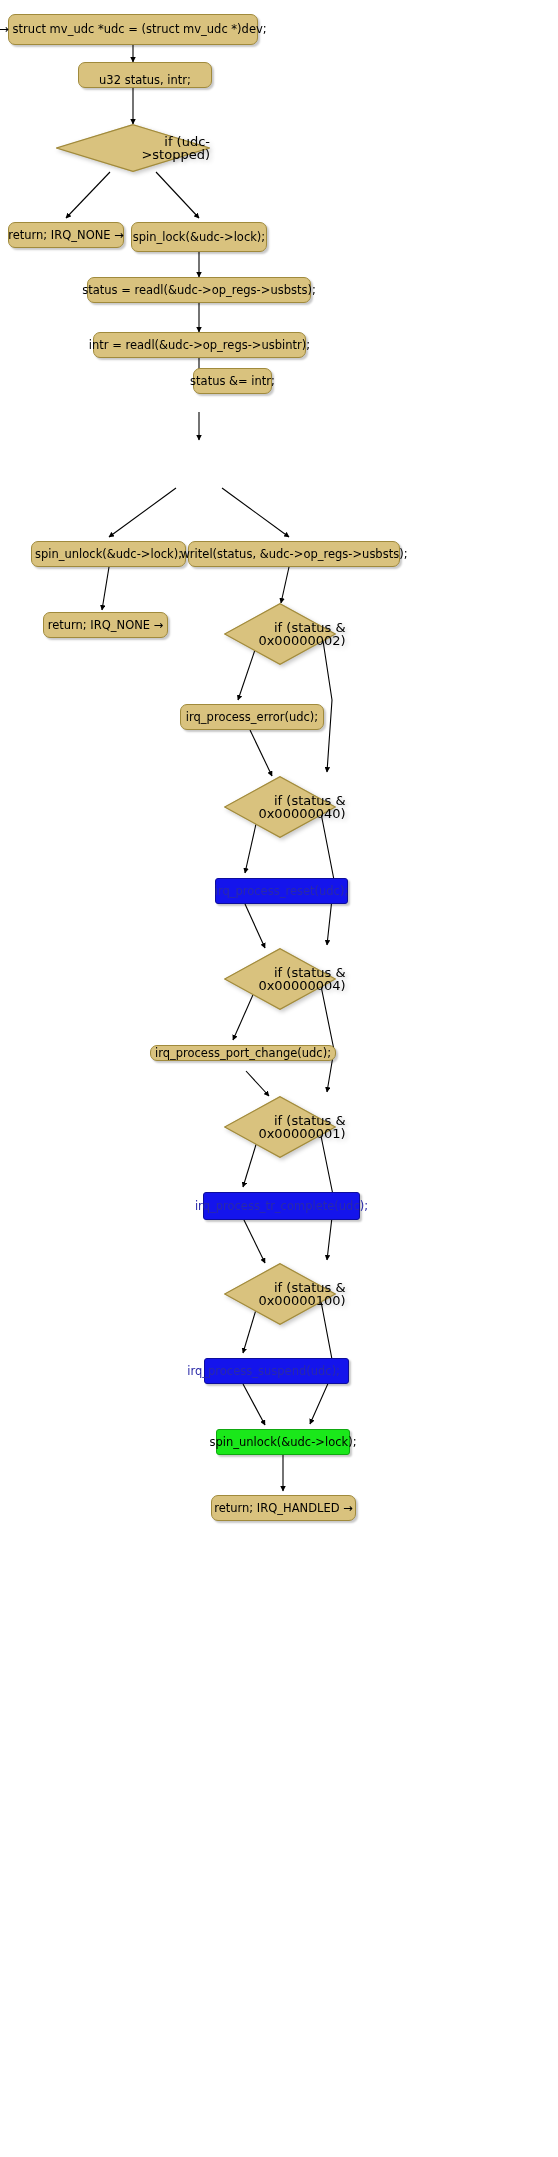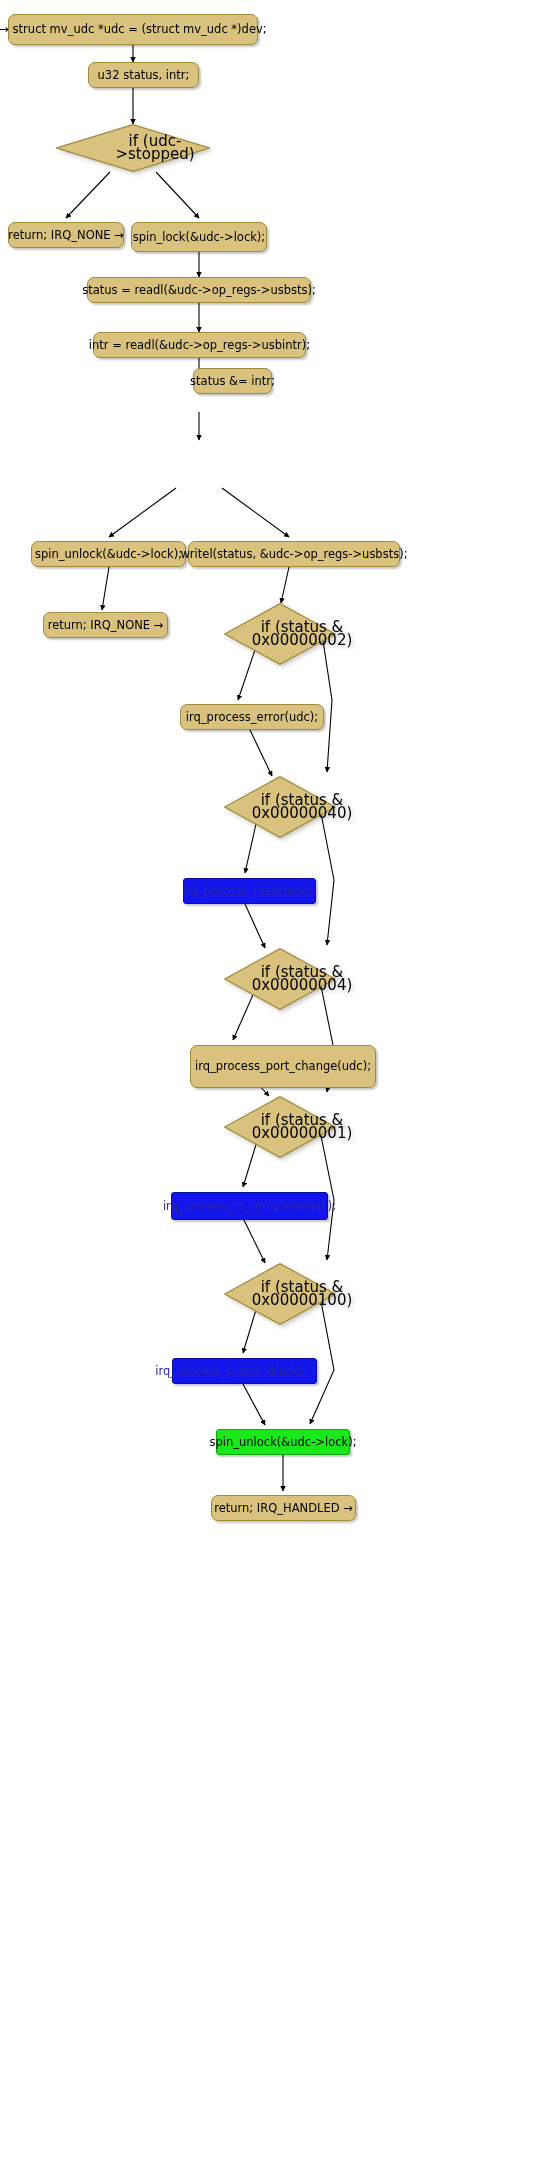--- a/index.html
+++ b/index.html
@@ -39,20 +39,21 @@
     border-radius:7px;
     box-shadow:2px 2px 2px rgba(0,0,0,0.22);
     padding:0 8px;
   }
   
   .rect.blue{
     background:#1414ec;
     border:1px solid #0d0d9c;
     color:#2a2aa8;
     border-radius:3px;
+    margin-left:32px;
   }
   
   .rect.green{
     background:#1ae81a;
     border:1px solid #0fa80f;
     color:#000000;
     border-radius:3px;
   }
   
   .diamond{
@@ -72,25 +73,25 @@
   }
   .diamond .dborder{
     position:absolute;
     left:0; top:0;
     width:100%; height:100%;
     z-index:1;
   }
   .diamond .dlabel{
     position:relative;
     z-index:2;
-    font-size:15px;
+    font-size:13px;
     line-height:13px;
     color:#000;
     white-space:pre-line;
-    text-align:center;
+    text-align:right;
     margin-left:44px;
   }
 </style>
 </head>
 <body>
 
 <div id="canvas">
 
   <svg id="edges" viewBox="0 0 558 2157" xmlns="http://www.w3.org/2000/svg">
     <defs>
@@ -155,21 +156,21 @@
       <path d="M 243 1384 L 265 1425"></path>
 
       <path d="M 283 1455 L 283 1491"></path>
     </g>
   </svg>
 
   <div class="node rect" style="left:8px; top:14px; width:250px; height:31px;">
     <span>→ struct mv_udc *udc = (struct mv_udc *)dev;</span>
   </div>
 
-  <div class="node rect" style="left:88px; top:62px; width:111px; height:26px;">
+  <div class="node rect" style="left:78px; top:62px; width:134px; height:26px;align-items:flex-end;">
     <span>u32 status, intr;</span>
   </div>
 
   <div class="node diamond" style="left:56px; top:124px; width:154px; height:48px;">
     <div class="dshape"></div>
     <svg class="dborder" viewBox="0 0 154 48" preserveAspectRatio="none">
       <polygon points="77,0.7 153.3,24 77,47.3 0.7,24" fill="none" stroke="#a08a3c" stroke-width="1.2"></polygon>
     </svg>
     <span class="dlabel">if (udc-&gt;stopped)</span>
   </div>
@@ -235,21 +236,21 @@
 
   <div class="node diamond" style="left:224px; top:948px; width:112px; height:62px;">
     <div class="dshape"></div>
     <svg class="dborder" viewBox="0 0 112 62" preserveAspectRatio="none">
       <polygon points="56,0.7 111.3,31 56,61.3 0.7,31" fill="none" stroke="#a08a3c" stroke-width="1.2"></polygon>
     </svg>
     <span class="dlabel">if (status &amp;
 0x00000004)</span>
   </div>
 
-  <div class="node rect" style="left:150px; top:1045px; width:186px; height:43px;margin-left:40px;">
+  <div class="node rect" style="left:150px; top:1045px; width:186px; height:16px;">
     <span>irq_process_port_change(udc);</span>
   </div>
 
   <div class="node diamond" style="left:224px; top:1096px; width:112px; height:62px;">
     <div class="dshape"></div>
     <svg class="dborder" viewBox="0 0 112 62" preserveAspectRatio="none">
       <polygon points="56,0.7 111.3,31 56,61.3 0.7,31" fill="none" stroke="#a08a3c" stroke-width="1.2"></polygon>
     </svg>
     <span class="dlabel">if (status &amp;
 0x00000001)</span>

